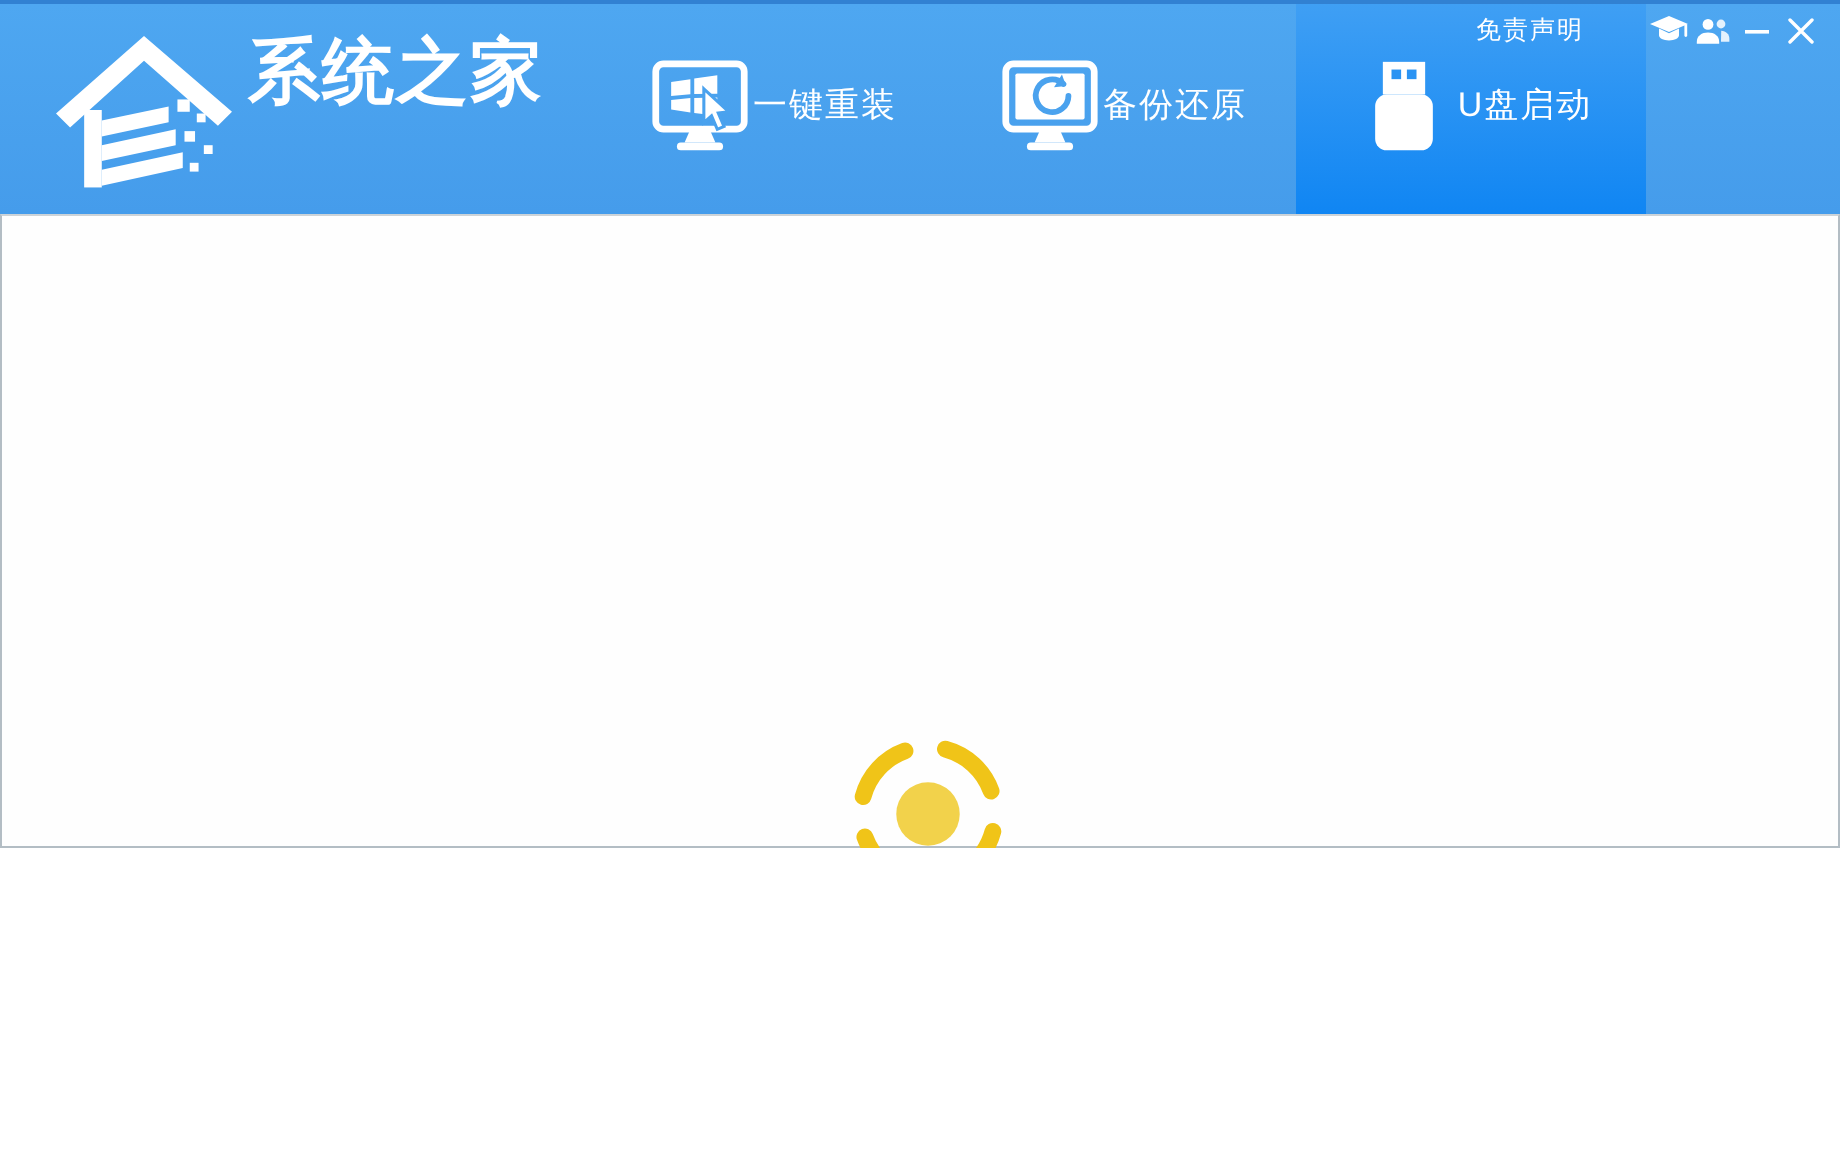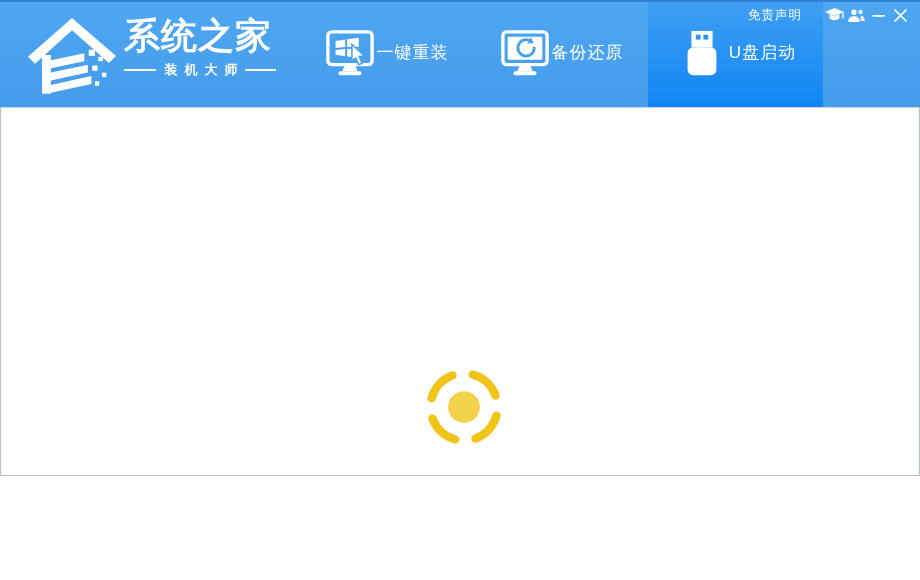--- a/index.html
+++ b/index.html
@@ -1,17 +1,17 @@
 <!DOCTYPE html>
 <html><head>
 <meta charset="utf-8">
 <style>
   html,body{margin:0;padding:0;}
   body{width:920px;height:580px;font-family:"Liberation Sans","DejaVu Sans",sans-serif;}
-  .window{position:relative;width:920px;height:476px;overflow:hidden;background:#fff;}
+  .window{position:relative;width:920px;height:424px;overflow:hidden;background:#fff;}
 
   
   .header{position:absolute;top:0;left:0;right:0;height:107px;
           background:linear-gradient(180deg,#4ea7f1,#459ceb);
           border-top:2px solid #3181d2;box-sizing:border-box;}
   .logo{position:absolute;left:26px;top:9px;}
   .brand-text{position:absolute;left:124px;top:15px;width:152px;color:#fff;}
   .brand-title{font-size:36px;font-weight:bold;letter-spacing:1px;line-height:1.05;white-space:nowrap;}
   .brand-sub{display:flex;align-items:center;margin-top:6px;}
   .brand-sub .dash{flex:1;height:2px;background:#fff;border-radius:1px;}
@@ -20,21 +20,21 @@
   
   .tabs{position:absolute;left:298px;top:0;height:107px;display:flex;}
   .tab{width:175px;height:107px;display:flex;flex-direction:row;align-items:center;
        justify-content:center;padding-bottom:11px;box-sizing:border-box;color:#fff;cursor:pointer;}
   .tab .icon{height:58px;display:flex;align-items:flex-end;justify-content:center;}
   .tab .label{font-size:17px;margin-top:4px;letter-spacing:1px;}
   .tab.active{background:linear-gradient(180deg,#3f9ff4,#0f85f3);}
 
   
   .titlebar{position:absolute;top:5px;right:10px;display:flex;align-items:center;color:#fff;}
-  .disclaimer{font-size:12.5px;cursor:pointer;margin-right:22px;letter-spacing:1px;}
+  .disclaimer{font-size:12.5px;cursor:pointer;margin-right:32px;letter-spacing:1px;}
   .tb-icon{display:flex;align-items:center;justify-content:center;width:20px;height:16px;cursor:pointer;}
   .tb-icon + .tb-icon{margin-left:2px;}
 
   
   .content{position:absolute;top:107px;left:0;right:0;bottom:0;background:#fefefe;
            border:1px solid #b3bdc4;border-top:1px solid #ccd3d8;box-sizing:border-box;}
   .spinner{position:absolute;left:421px;top:257px;width:84px;height:84px;}
   .spinner svg{animation:spin 1.4s linear infinite;transform-origin:50% 50%;}
   @keyframes spin{to{transform:rotate(360deg);}}
   .status{position:absolute;top:462px;left:0;right:0;text-align:center;
@@ -57,25 +57,20 @@
         <rect x="71" y="44" width="7" height="7" fill="#fff"></rect>
         <rect x="82" y="52" width="5" height="5" fill="#fff"></rect>
         <rect x="75" y="62" width="6" height="6" fill="#fff"></rect>
         <rect x="86" y="70" width="5" height="5" fill="#fff"></rect>
         <rect x="78" y="80" width="5" height="5" fill="#fff"></rect>
       </svg>
     </div>
 
     <div class="brand-text">
       <div class="brand-title">系统之家</div>
-      <div class="brand-sub">
-        <span class="dash"></span>
-        <span class="txt">装机大师</span>
-        <span class="dash"></span>
-      </div>
     </div>
 
     <div class="tabs">
 
       <div class="tab">
         <span class="icon">
           <svg width="54" height="50" viewBox="0 0 56 52">
             <rect x="5" y="3" width="46" height="34" rx="4" fill="none" stroke="#fff" stroke-width="3.5"></rect>
             <g fill="#fff">
               <polygon points="13,12.5 23,11 23,18.8 13,19.8"></polygon>

